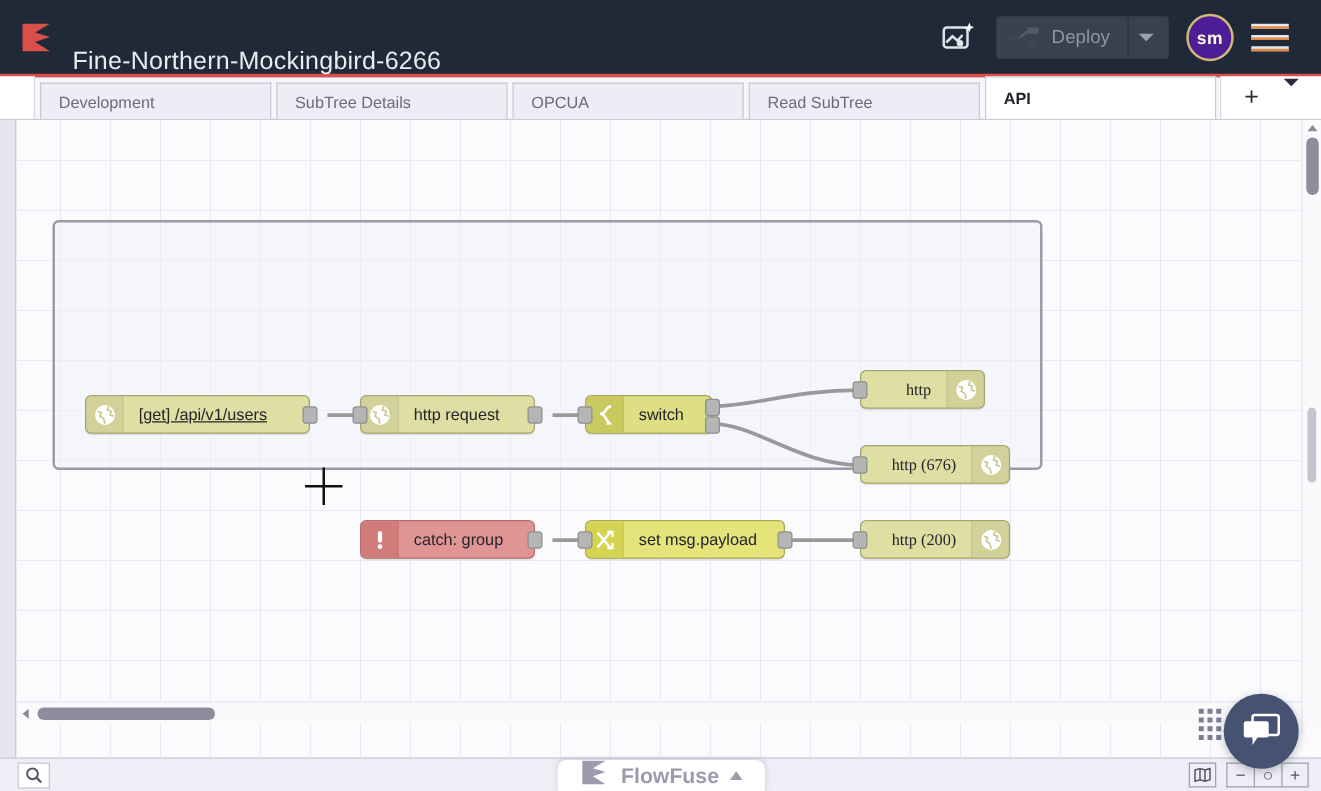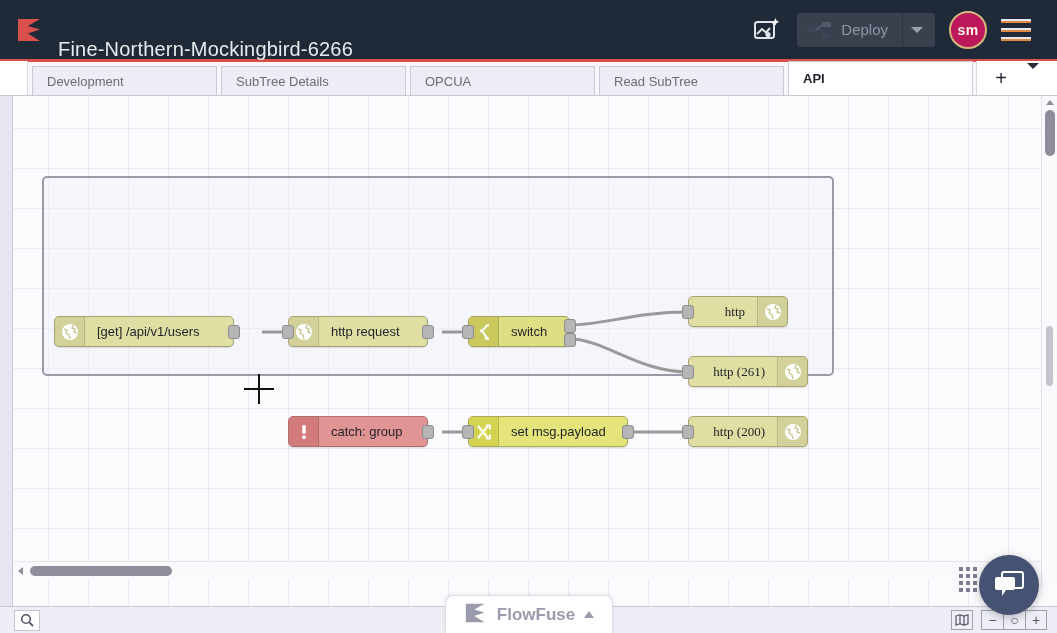--- a/index.html
+++ b/index.html
@@ -35,21 +35,21 @@
     background: #39414f; border-radius: 3px;
     height: 34px; padding: 0 4px 0 10px; cursor: default;
   }
   .deploy-ico { width: 26px; height: 18px; margin-right: 8px; }
   .deploy-label { color: #8e97a5; font-size: 15px; padding-right: 14px; }
   .deploy-div { width: 1px; height: 34px; background: #2c333f; }
   .deploy-caret { width: 28px; display: flex; align-items: center; justify-content: center; }
   .caret-d { width: 0; height: 0; border-left: 6px solid transparent; border-right: 6px solid transparent; border-top: 6px solid #9aa3b0; }
   .avatar {
     width: 38px; height: 38px; border-radius: 50%;
-    background: #be185d; border: 2px solid #cbb municipal;
+    background: #4c1d95; border: 2px solid #cbb municipal;
     border: 2px solid #d2b77a;
     color: #fff8e6; font-size: 14px; font-weight: bold;
     display: flex; align-items: center; justify-content: center;
     cursor: pointer; letter-spacing: .5px;
   }
   .hamburger { width: 30px; display: flex; flex-direction: column; gap: 5px; cursor: pointer; padding: 4px 0; }
   .hamburger i { display: block; height: 4px; background: #e3e7ee; border-bottom: 2px solid #e08a42; }
 
   
   .tabbar {
@@ -217,21 +217,21 @@
     position: absolute; right: 82px; bottom: 30px;
     width: 16px; height: 36px;
     display: grid; grid-template-columns: repeat(3, 4px);
     grid-auto-rows: 4px; gap: 3px; cursor: grab;
   }
   .dotgrid i { background: #7e7e93; display: block; width: 4px; height: 4px; }
 
   
   .ff-badge {
     position: absolute; left: 445px; bottom: 0;
-    width: 168px; height: 38px;
+    width: 168px; height: 26px;
     background: #fff; border: 1px solid #dcdce8;
     border-bottom: none; border-radius: 8px 8px 0 0;
     display: flex; align-items: center; justify-content: center;
     gap: 9px; cursor: pointer;
     box-shadow: 0 -1px 4px rgba(0,0,0,.07);
   }
   .ff-badge .txt { color: #9b9bae; font-size: 17px; font-weight: bold; }
   .chev-up {
     width: 0; height: 0; border-left: 5px solid transparent;
     border-right: 5px solid transparent; border-bottom: 7px solid #9b9bae;
@@ -332,21 +332,21 @@
 
       <svg class="links">
         <path d="M248 236 C263 236, 273 236, 288 236"></path>
         <path d="M428 236 C443 236, 453 236, 468 236"></path>
         <path d="M556 229 C590 229, 620 216, 674 216"></path>
         <path d="M556 243 C590 243, 625 276, 674 276"></path>
         <path d="M428 336 C443 336, 453 336, 468 336"></path>
         <path d="M614 336 C634 336, 654 336, 674 336"></path>
       </svg>
 
-      <div class="node" style="left:40px; top:220px; width:180px;">
+      <div class="node" style="left:54px; top:220px; width:180px;text-decoration:underline;">
         <span class="nico">
           <svg width="18" height="18" viewBox="0 0 18 18">
             <circle cx="9" cy="9" r="8" fill="#fff"></circle>
             <path d="M3 6 l3 1 l-1 3 l3 2 l1 4 M12 2 l-1 3 l3 1 l-1 3 l3 1" stroke="#c9c993" stroke-width="1.4" fill="none"></path>
           </svg>
         </span>
         <span class="nlabel">[get] /api/v1/users</span>
         <span class="port out" style="top:8px"></span>
       </div>
 
@@ -381,21 +381,21 @@
         <span class="nico right">
           <svg width="18" height="18" viewBox="0 0 18 18">
             <circle cx="9" cy="9" r="8" fill="#fff"></circle>
             <path d="M3 6 l3 1 l-1 3 l3 2 l1 4 M12 2 l-1 3 l3 1 l-1 3 l3 1" stroke="#c9c993" stroke-width="1.4" fill="none"></path>
           </svg>
         </span>
       </div>
 
       <div class="node resp" style="left:674px; top:260px; width:120px;">
         <span class="port in" style="top:8px"></span>
-        <span class="nlabel" style="margin-left:auto">http (261)</span>
+        <span class="nlabel" style="margin-left:auto">http (676)</span>
         <span class="nico right">
           <svg width="18" height="18" viewBox="0 0 18 18">
             <circle cx="9" cy="9" r="8" fill="#fff"></circle>
             <path d="M3 6 l3 1 l-1 3 l3 2 l1 4 M12 2 l-1 3 l3 1 l-1 3 l3 1" stroke="#c9c993" stroke-width="1.4" fill="none"></path>
           </svg>
         </span>
       </div>
 
       <div class="node catch" style="left:274px; top:320px; width:140px;align-items:center;">
         <span class="nico">

